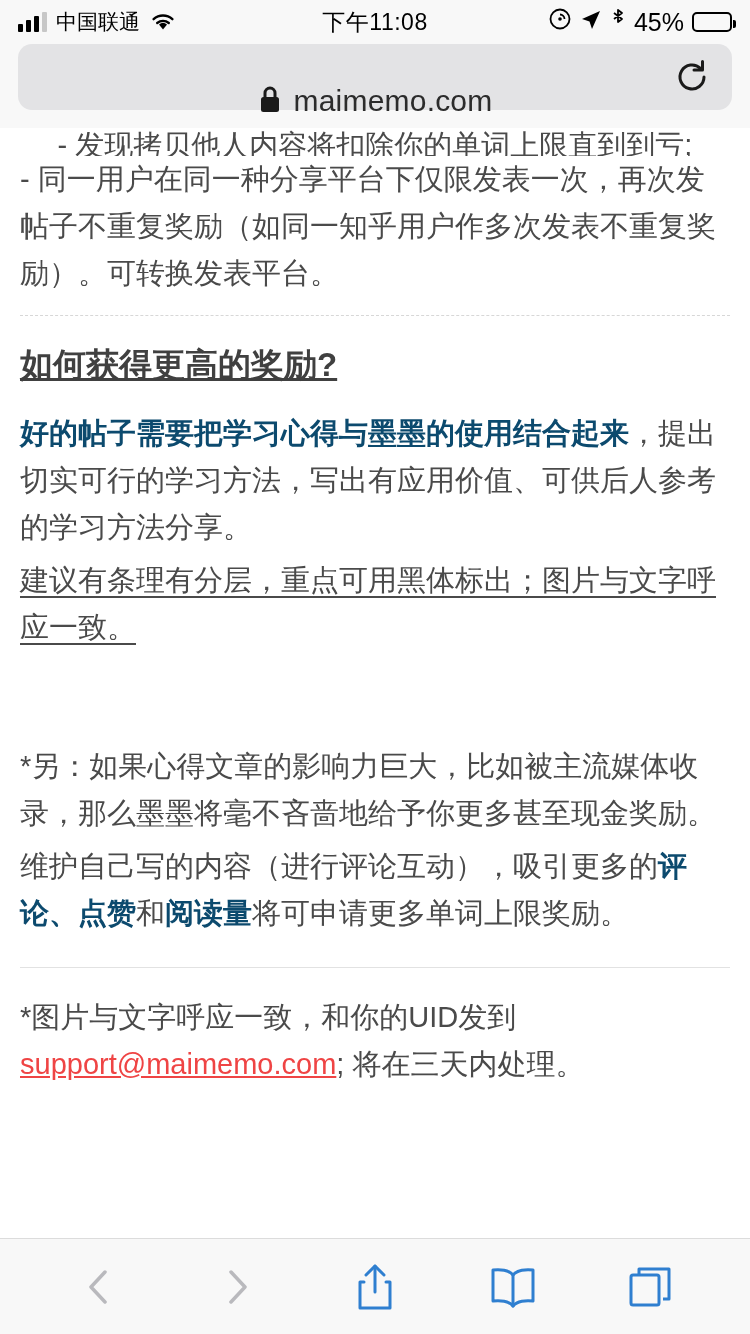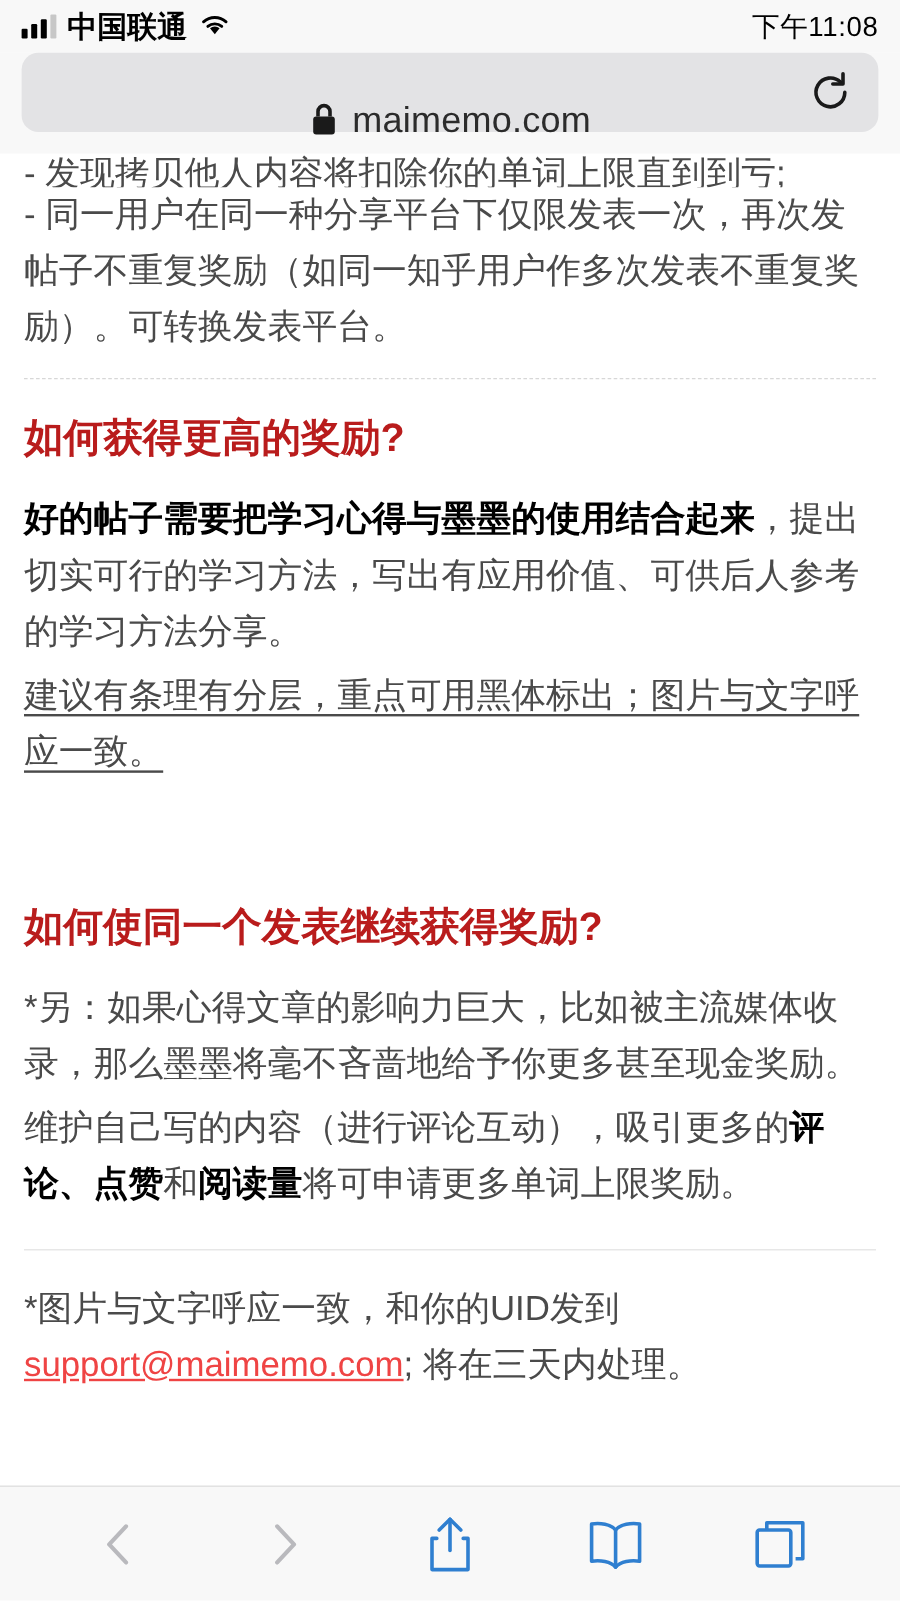--- a/index.html
+++ b/index.html
@@ -57,21 +57,21 @@
   .signal-bars i {
     display: block;
     width: 5px;
     background: #000;
     border-radius: 1px;
   }
   .signal-bars i:nth-child(1) { height: 8px; }
   .signal-bars i:nth-child(2) { height: 12px; }
   .signal-bars i:nth-child(3) { height: 16px; }
   .signal-bars i:nth-child(4) { height: 20px; background: #c7c7c7; }
-  .carrier { font-size: 25px; font-weight: bold; }
+  .carrier { font-size: 21px; }
   .battery-pct { font-size: 25px; }
   .battery {
     position: relative;
     width: 40px;
     height: 20px;
     border: 2px solid #000;
     border-radius: 5px;
     padding: 2px;
   }
   .battery::after {
@@ -138,46 +138,48 @@
     padding: 0 20px;
     color: #4a4a4a;
     font-size: 29px;
     line-height: 1.62;
   }
   .clip-top {
     margin-top: -6px;
     height: 34px;
     overflow: hidden;
     color: #4a4a4a;
+    text-align: center;
   }
   .para {
     margin: 0 0 6px 0;
     color: #4a4a4a;
     font-size: 29px;
     line-height: 1.62;
   }
   .divider {
     border: none;
     border-top: 1px dashed #d7d7d7;
     margin: 18px 0 26px 0;
   }
   .divider-solid {
     border: none;
     border-top: 1px solid #e2e2e2;
     margin: 30px 0 26px 0;
   }
   h2.section {
-    color: #b91c1c;
+    color: #404040;
     font-size: 33px;
     font-weight: bold;
     margin: 6px 0 22px 0;
     line-height: 1.4;
+    text-decoration: underline;
   }
   .spacer { height: 86px; }
-  .bold { font-weight: bold; color: #000000; }
+  .bold { font-weight: bold; color: #0c4a6e; }
   .underline {
     text-decoration: underline;
     text-underline-offset: 6px;
     font-family: Liberation Serif, serif;
   }
   .link {
     color: #ef4444;
   }
 
   
@@ -216,20 +218,41 @@
       <span class="carrier">中国联通</span>
       <span>
         <svg width="28" height="21" viewBox="0 0 28 21">
           <path d="M14 19.5l-4-5a6.3 6.3 0 018 0z" fill="#000"></path>
           <path d="M4.6 9.2a14 14 0 0118.8 0" stroke="#000" stroke-width="2.4" fill="none" stroke-linecap="round"></path>
           <path d="M8.2 13a9 9 0 0111.6 0" stroke="#000" stroke-width="2.4" fill="none" stroke-linecap="round"></path>
         </svg>
       </span>
     </div>
     <div class="status-center">下午11:08</div>
+    <div class="status-right">
+      <span>
+        <svg width="24" height="24" viewBox="0 0 24 24">
+          <circle cx="12" cy="12" r="9.5" stroke="#000" stroke-width="1.8" fill="none"></circle>
+          <path d="M12 7.5a4.5 4.5 0 014.5 4.5" stroke="#000" stroke-width="1.8" fill="none"></path>
+          <circle cx="12" cy="12" r="1.8" fill="#000"></circle>
+        </svg>
+      </span>
+      <span>
+        <svg width="22" height="22" viewBox="0 0 22 22">
+          <path d="M20 2L2 10l7.5 2.5L12 20z" fill="#000"></path>
+        </svg>
+      </span>
+      <span>
+        <svg width="16" height="24" viewBox="0 0 16 24">
+          <path d="M4 6l8 6-4 3V3l4 3-8 6" stroke="#000" stroke-width="1.8" fill="none" stroke-linejoin="round"></path>
+        </svg>
+      </span>
+      <span class="battery-pct">45%</span>
+      <span class="battery"><span class="fill"></span></span>
+    </div>
   </div>
 
   <div class="addr-wrap">
     <div class="addr-bar">
       <div class="addr-center">
         <span>
           <svg width="24" height="30" viewBox="0 0 24 30">
             <rect x="3" y="13" width="18" height="15" rx="2.5" fill="#1a1a1a"></rect>
             <path d="M7 13V9a5 5 0 0110 0v4" stroke="#1a1a1a" stroke-width="3" fill="none"></path>
           </svg>
@@ -256,21 +279,20 @@
     <h2 class="section">如何获得更高的奖励?</h2>
 
     <p class="para">
       <span class="bold">好的帖子需要把学习心得与墨墨的使用结合起来</span><span>，提出切实可行的学习方法，写出有应用价值、可供后人参考的学习方法分享。</span>
     </p>
 
     <p class="para underline">建议有条理有分层，重点可用黑体标出；图片与文字呼应一致。</p>
 
     <div class="spacer"></div>
 
-    <h2 class="section">如何使同一个发表继续获得奖励?</h2>
 
     <p class="para">*另：如果心得文章的影响力巨大，比如被主流媒体收录，那么墨墨将毫不吝啬地给予你更多甚至现金奖励。</p>
 
     <p class="para">
       <span>维护自己写的内容（进行评论互动），吸引更多的</span><span class="bold">评论、点赞</span><span>和</span><span class="bold">阅读量</span><span>将可申请更多单词上限奖励。</span>
     </p>
 
     <hr class="divider-solid">
 
     <p class="para">

